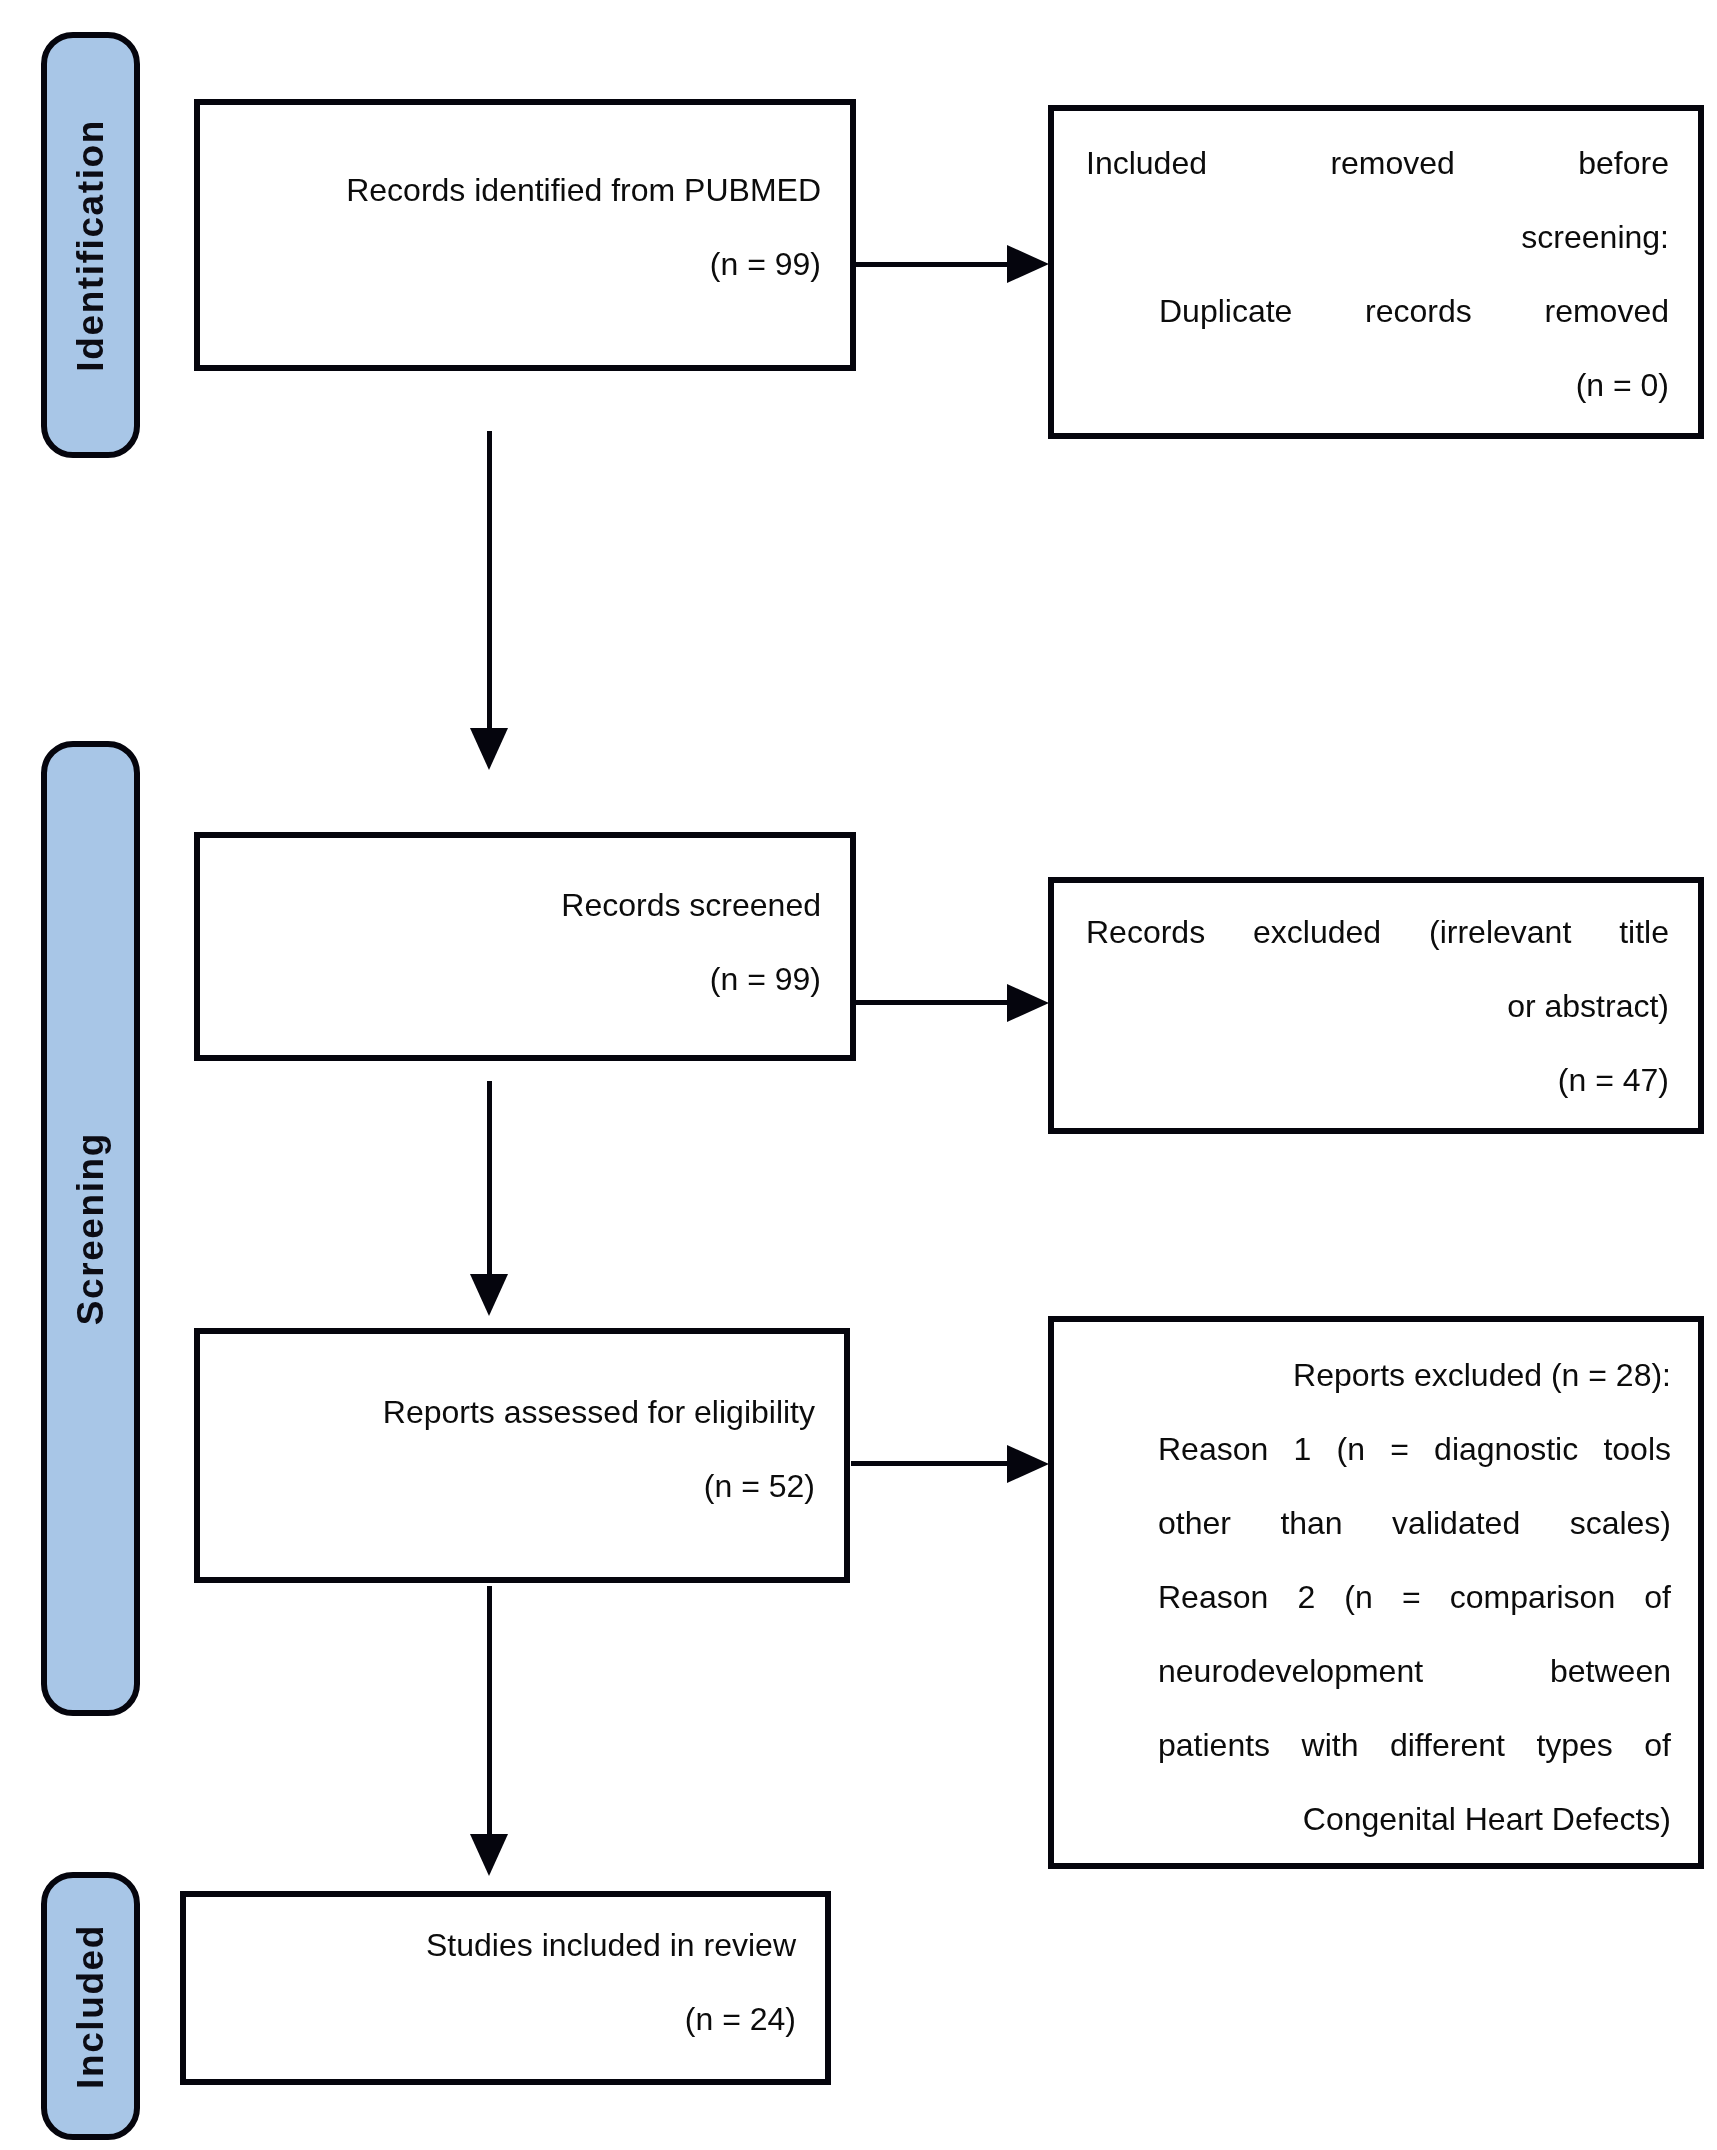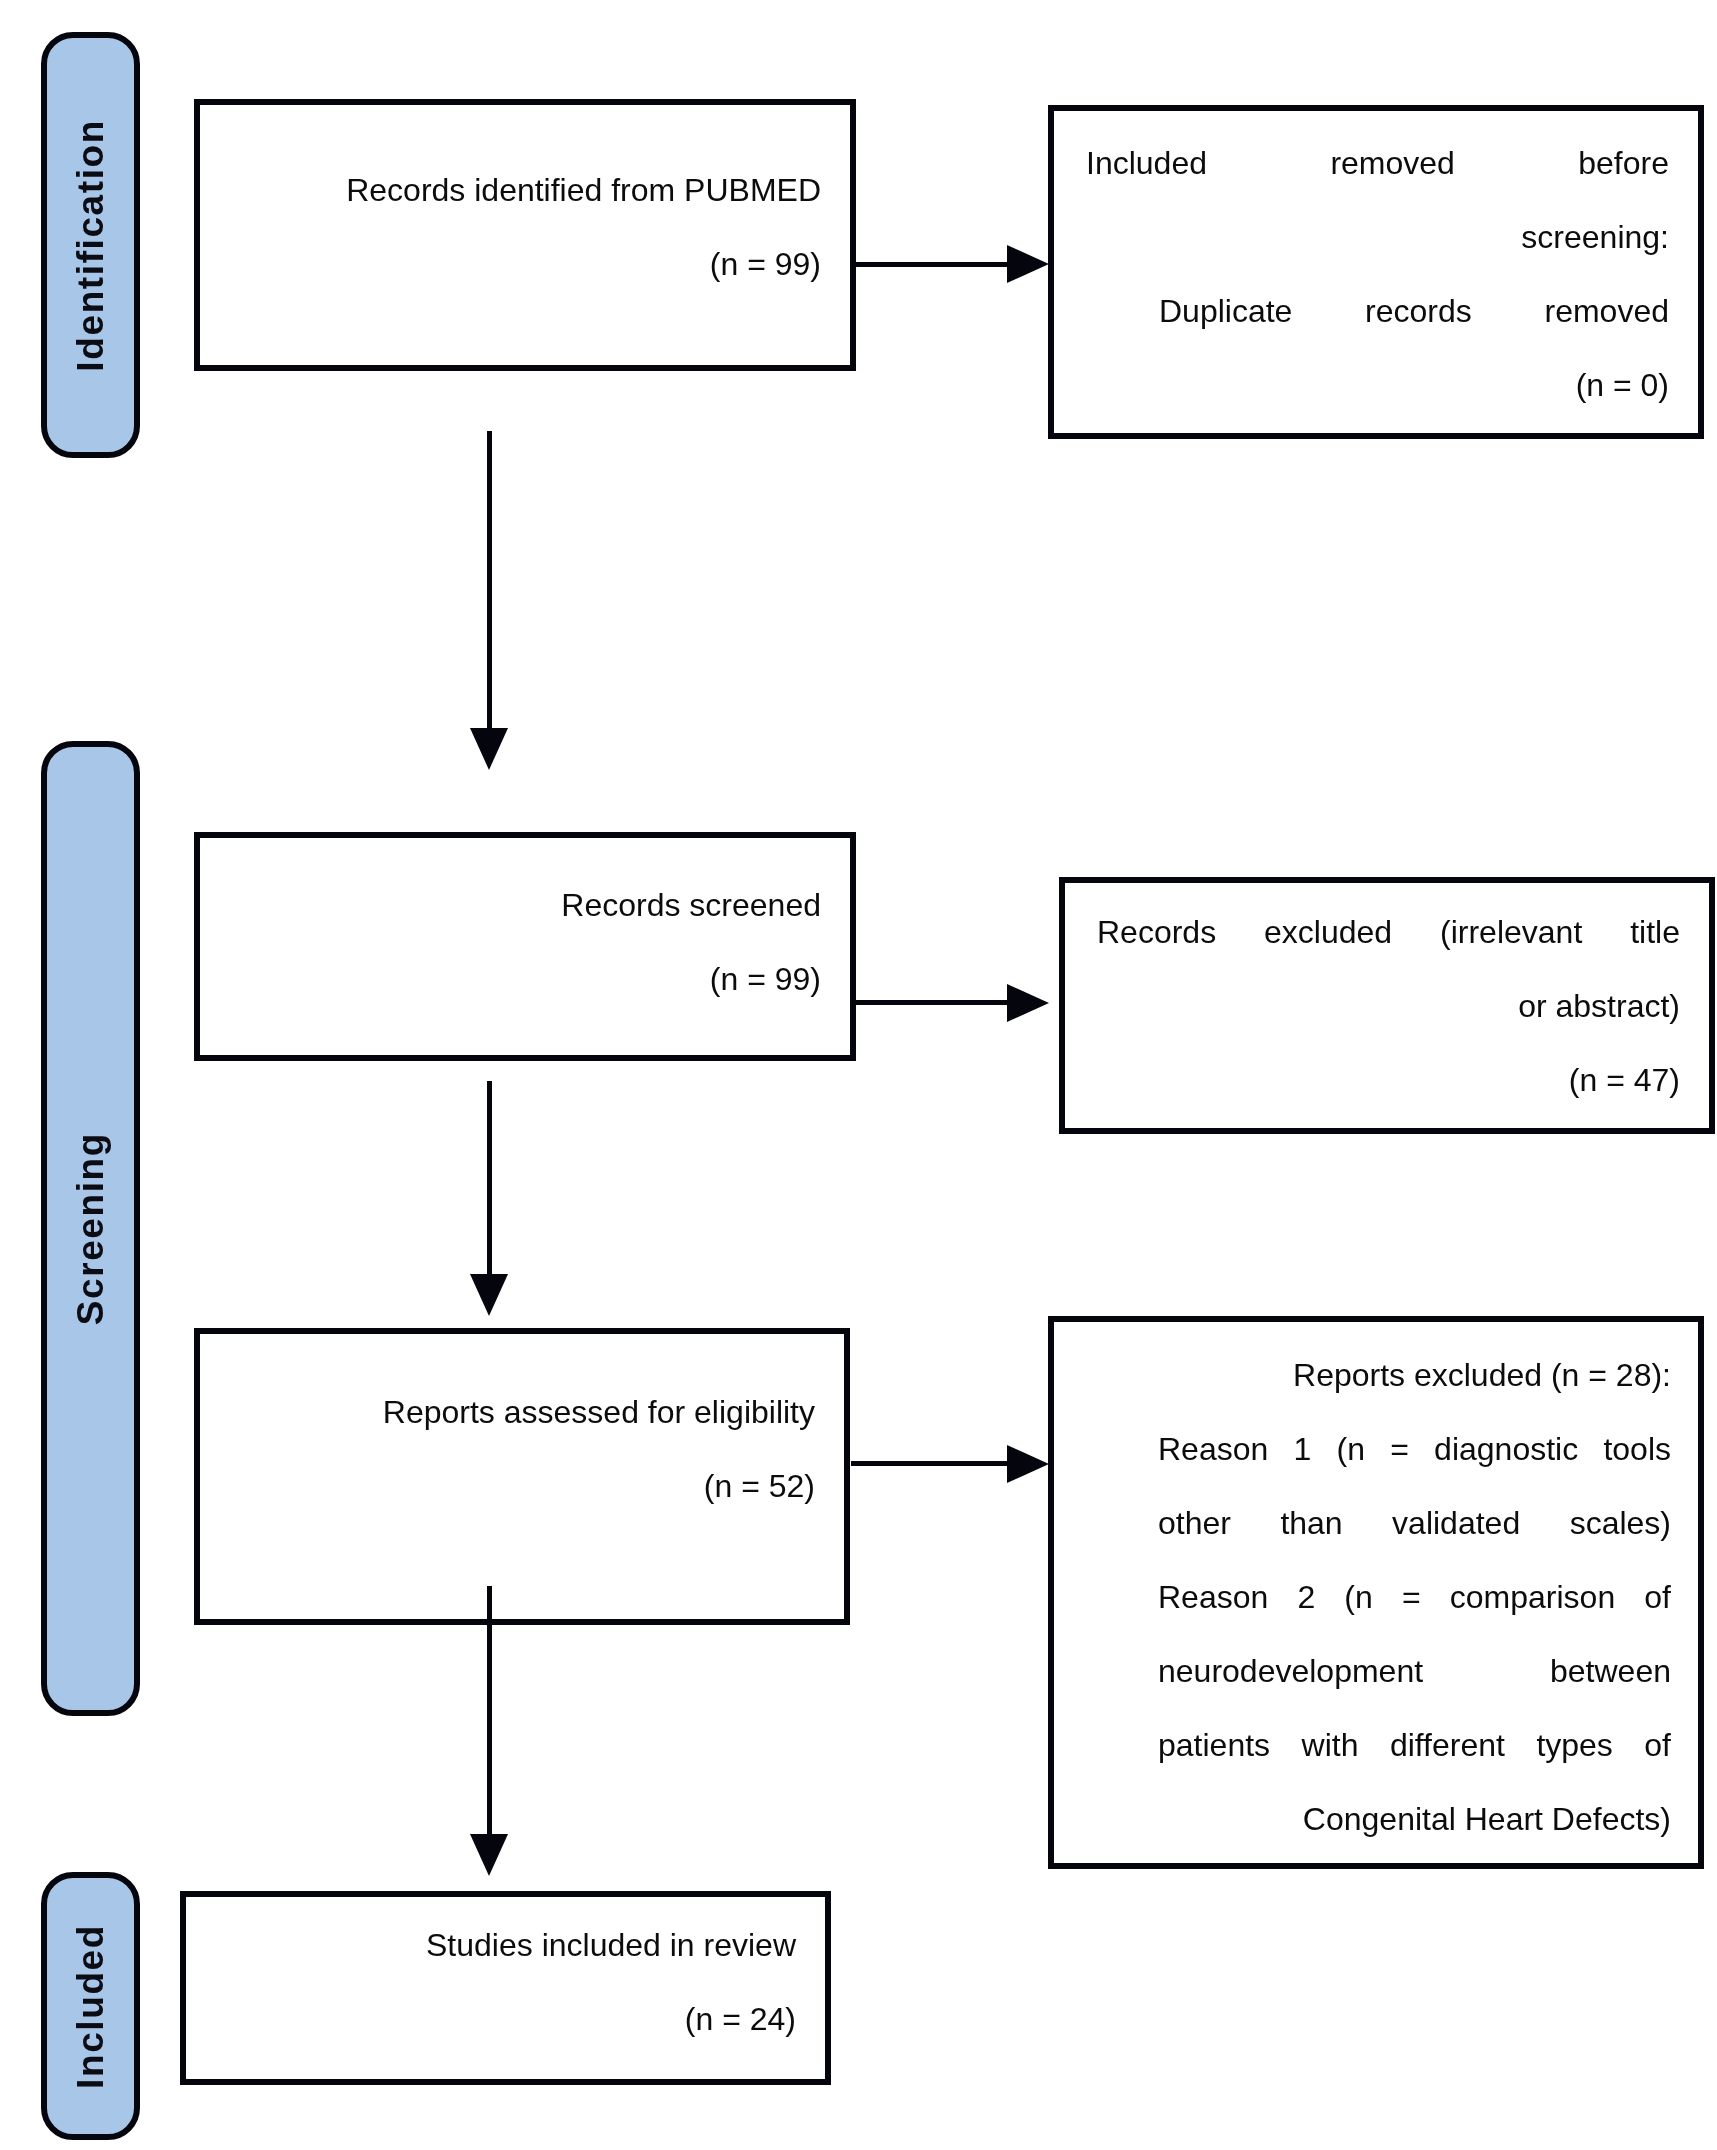--- a/index.html
+++ b/index.html
@@ -82,27 +82,27 @@
     </div>
     <div class="ln j ind">Duplicate records removed</div>
     <div class="ln ind">(n = 0)</div>
   </div>
 
   <div class="box" style="left:194px;top:832px;width:662px;height:229px;padding:30px 29px 16px 32px;">
     <div class="ln">Records screened</div>
     <div class="ln">(n = 99)</div>
   </div>
 
-  <div class="box" style="left:1048px;top:877px;width:656px;height:257px;padding:11.5px 29px 0 32px;margin-left:11px;">
+  <div class="box" style="left:1048px;top:877px;width:656px;height:257px;padding:11.5px 29px 0 32px;">
     <div class="ln j">Records excluded (irrelevant title</div>
     <div class="ln">or abstract)</div>
     <div class="ln">(n = 47)</div>
   </div>
 
-  <div class="box" style="left:194px;top:1328px;width:656px;height:297px;padding:41px 29px 0 32px;">
+  <div class="box" style="left:194px;top:1328px;width:656px;height:255px;padding:41px 29px 0 32px;">
     <div class="ln">Reports assessed for eligibility</div>
     <div class="ln">(n = 52)</div>
   </div>
 
   <div class="box" style="left:1048px;top:1316px;width:656px;height:553px;padding:15.7px 27px 0 31px;">
     <div class="ln">Reports excluded (n = 28):</div>
     <div class="ln j ind">Reason 1 (n = diagnostic tools</div>
     <div class="ln j ind">other than validated scales)</div>
     <div class="ln j ind">Reason 2 (n = comparison of</div>
     <div class="ln j ind">neurodevelopment between</div>

